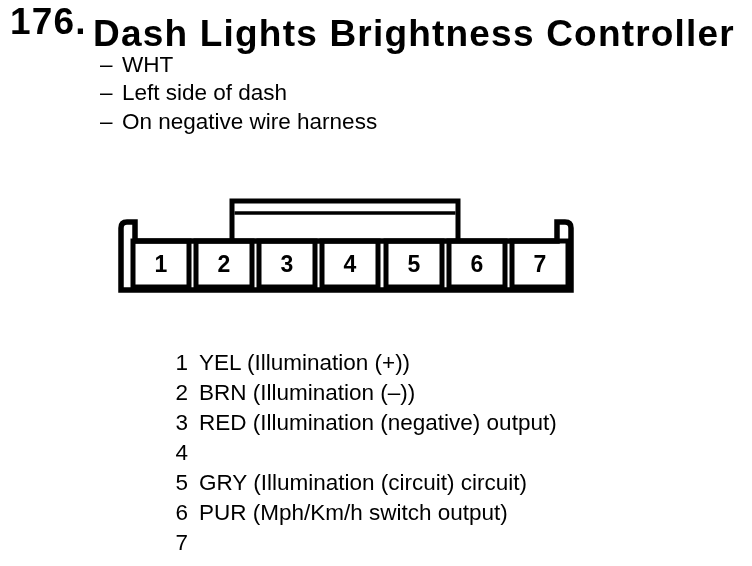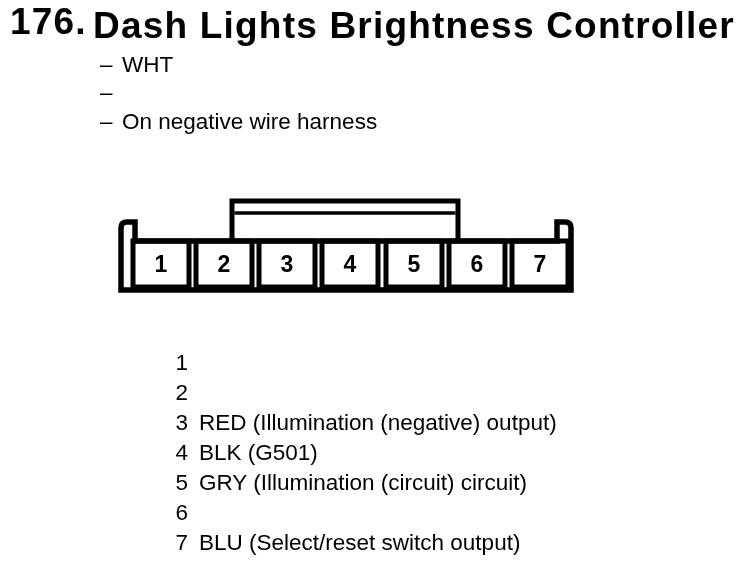--- a/index.html
+++ b/index.html
@@ -17,21 +17,21 @@
     top: 3px;
     left: 10px;
     margin: 0;
     font-size: 37px;
     font-weight: bold;
     line-height: 1;
     letter-spacing: 1.2px;
     white-space: nowrap;
   }
   .title-num { position: absolute; left: 0; top: 0; }
-  .title-text { position: absolute; left: 83px; top: 4px; }
+  .title-text { position: absolute; left: 83px; top: 12px; }
   .notes {
     position: absolute;
     left: 100px;
     top: 51px;
     margin: 0;
     padding: 0;
     list-style: none;
     font-size: 22.5px;
     line-height: 28.3px;
     font-weight: 500;
@@ -66,20 +66,21 @@
     <span class="title-text">Dash Lights Brightness Controller</span>
   </h1>
 
   <ul class="notes">
     <li class="note">
       <span class="note-dash">–</span>
       <span>WHT</span>
     </li>
     <li class="note">
       <span class="note-dash">–</span>
+      <span>Left side of dash</span>
     </li>
     <li class="note">
       <span class="note-dash">–</span>
       <span>On negative wire harness</span>
     </li>
   </ul>
 
   <svg class="connector-svg" viewBox="108 190 476 108" xmlns="http://www.w3.org/2000/svg">
 
     <path d="M 121 290 L 121 228 Q 121 222 127 222 L 135 222 L 135 241 L 557 241 L 557 222 L 565 222 Q 571 222 571 228 L 571 290 Z" fill="none" stroke="#000000" stroke-width="5.5" stroke-linejoin="miter"></path>
@@ -115,38 +116,39 @@
       <g>
         <rect x="512" y="241" width="56" height="46" fill="none" stroke="#000000" stroke-width="5"></rect>
         <text x="540" y="272">7</text>
       </g>
     </g>
   </svg>
 
   <div class="pinlist">
     <div class="pinrow">
       <span class="pin-num">1</span>
+      <span class="pin-desc">YEL (Illumination (+))</span>
     </div>
     <div class="pinrow">
       <span class="pin-num">2</span>
+      <span class="pin-desc">BRN (Illumination (–))</span>
     </div>
     <div class="pinrow">
       <span class="pin-num">3</span>
       <span class="pin-desc">RED (Illumination (negative) output)</span>
     </div>
     <div class="pinrow">
       <span class="pin-num">4</span>
-      <span class="pin-desc">BLK (G501)</span>
     </div>
     <div class="pinrow">
       <span class="pin-num">5</span>
       <span class="pin-desc">GRY (Illumination (circuit) circuit)</span>
     </div>
     <div class="pinrow">
       <span class="pin-num">6</span>
+      <span class="pin-desc">PUR (Mph/Km/h switch output)</span>
     </div>
     <div class="pinrow">
       <span class="pin-num">7</span>
-      <span class="pin-desc">BLU (Select/reset switch output)</span>
     </div>
   </div>
 
 </div>
 
 </body></html>

